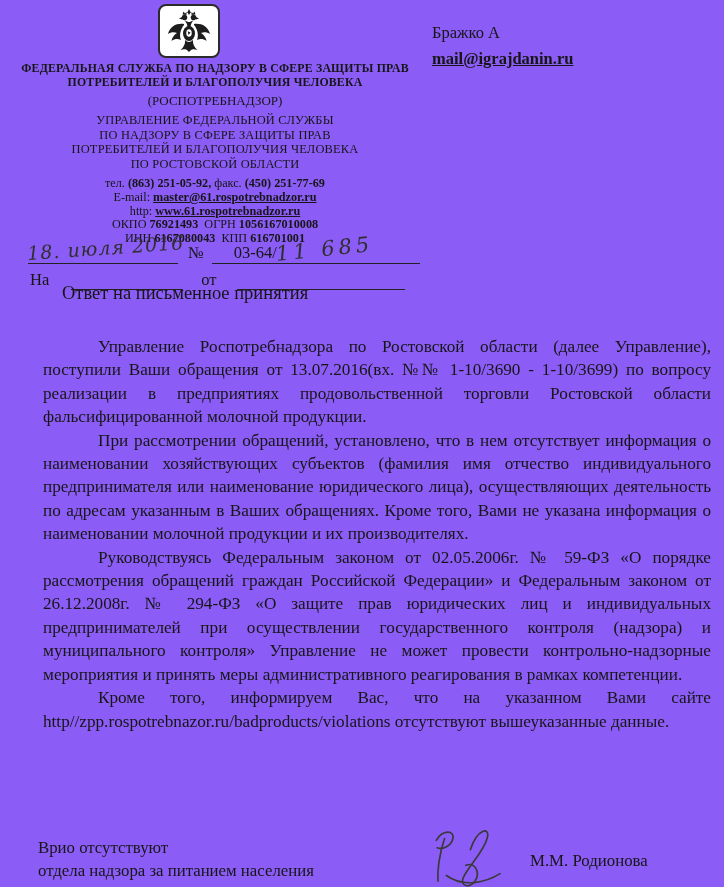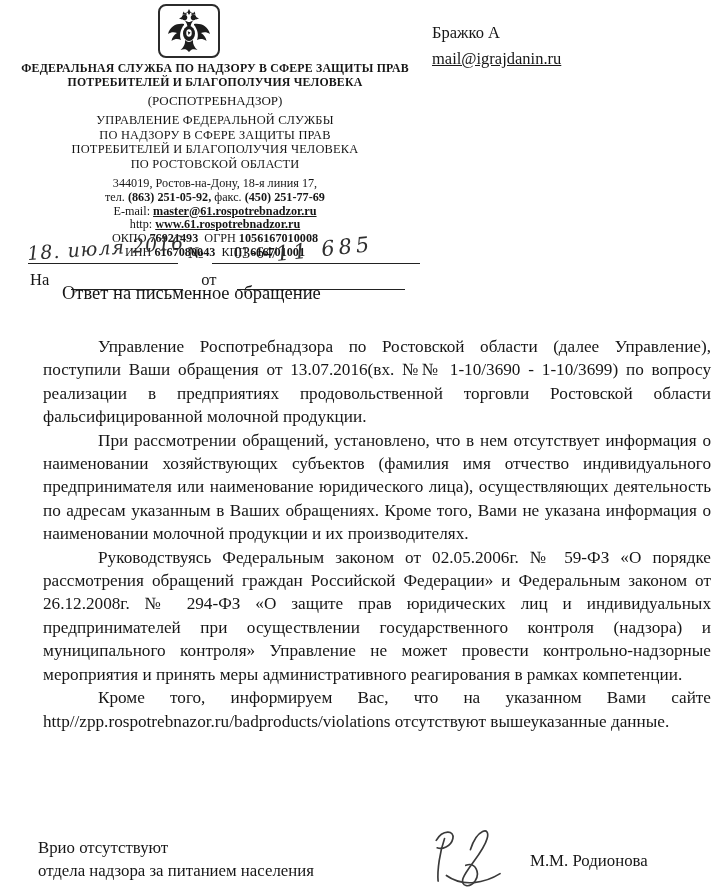--- a/index.html
+++ b/index.html
@@ -1,17 +1,17 @@
 <!DOCTYPE html>
 <html><head>
 <meta charset="utf-8">
 <style>
   html,body{margin:0;padding:0;background:#e8e8e8;}
   .page{
-    position:relative;width:724px;height:887px;background:#ffffff;
+    position:relative;width:724px;height:887px;background:#8b5cf6;
     font-family:"Liberation Serif","DejaVu Serif",serif;color:#161616;
     overflow:hidden;margin:0 auto;
   }
 
   
   .emblem-box{
     position:absolute;left:158px;top:4px;width:62px;height:54px;
     border:2px solid #2b2b2b;border-radius:8px;box-sizing:border-box;
     display:flex;align-items:center;justify-content:center;background:#fff;
   }
@@ -19,21 +19,21 @@
   .org-line{font-weight:bold;font-size:11.8px;line-height:14px;letter-spacing:.2px;}
   .org-short{font-size:13px;line-height:19px;margin-top:2px;}
   .dept-line{font-size:12.4px;line-height:14.5px;letter-spacing:.2px;}
   .dept-first{margin-top:3px;}
   .contact{margin-top:6px;font-size:12.2px;line-height:13.8px;}
   .contact .num{font-weight:bold;}
   .contact .lnk{font-weight:bold;text-decoration:underline;}
 
   
   .recipient{position:absolute;left:432px;top:20px;font-size:16.5px;line-height:26px;}
-  .recipient .email{text-decoration:underline;}
+  .recipient .email{text-decoration:underline;font-weight:bold;}
 
   
   .ref{position:absolute;left:28px;top:236px;width:402px;font-size:16.5px;}
   .ref-row1{display:flex;align-items:flex-end;height:28px;}
   .date-cell{width:150px;border-bottom:1.6px solid #222;height:28px;position:relative;}
   .hand{font-style:italic;color:#2f2f2f;font-family:"DejaVu Serif",serif;white-space:nowrap;}
   .hand-date{position:absolute;left:0;bottom:-1px;font-size:19px;letter-spacing:1px;transform:rotate(-4deg);transform-origin:left bottom;}
   .no-sign{margin:0 8px 1px 10px;}
   .num-cell{width:208px;border-bottom:1.6px solid #222;height:28px;display:flex;align-items:flex-end;padding-left:22px;box-sizing:border-box;}
   .hand-num{font-size:21px;letter-spacing:4px;transform:rotate(-6deg) translateY(3px);transform-origin:left bottom;}
@@ -89,21 +89,20 @@
   <div class="letterhead">
     <div class="org-line">ФЕДЕРАЛЬНАЯ СЛУЖБА ПО НАДЗОРУ В СФЕРЕ ЗАЩИТЫ ПРАВ</div>
     <div class="org-line">ПОТРЕБИТЕЛЕЙ И БЛАГОПОЛУЧИЯ ЧЕЛОВЕКА</div>
     <div class="org-short">(РОСПОТРЕБНАДЗОР)</div>
     <div class="dept-line dept-first">УПРАВЛЕНИЕ ФЕДЕРАЛЬНОЙ СЛУЖБЫ</div>
     <div class="dept-line">ПО НАДЗОРУ В СФЕРЕ ЗАЩИТЫ ПРАВ</div>
     <div class="dept-line">ПОТРЕБИТЕЛЕЙ И БЛАГОПОЛУЧИЯ ЧЕЛОВЕКА</div>
     <div class="dept-line">ПО РОСТОВСКОЙ ОБЛАСТИ</div>
 
     <div class="contact">
-      <div>344019, Ростов-на-Дону, 18-я линия 17,</div>
       <div>
         <span>тел.</span>
         <span class="num">(863) 251-05-92,</span>
         <span>факс.</span>
         <span class="num">(450) 251-77-69</span>
       </div>
       <div>
         <span>E-mail:</span>
         <span class="lnk">master@61.rospotrebnadzor.ru</span>
       </div>
@@ -138,21 +137,21 @@
       </div>
     </div>
     <div class="ref-row2">
       <span class="na-label">На</span>
       <div class="uline-a"></div>
       <span class="ot-label">от</span>
       <div class="uline-b"></div>
     </div>
   </div>
 
-  <div class="subject">Ответ на письменное обращение</div>
+  <div class="subject">Ответ на письменное принятия</div>
 
   <div class="body-text">
     <p>Управление Роспотребнадзора по Ростовской области (далее Управление), поступили Ваши  обращения от 13.07.2016(вх. №№ 1-10/3690 - 1-10/3699) по вопросу реализации в предприятиях продовольственной торговли  Ростовской области фальсифицированной молочной продукции.</p>
     <p>При рассмотрении обращений, установлено, что в нем отсутствует информация о наименовании хозяйствующих субъектов (фамилия имя отчество индивидуального предпринимателя или наименование юридического лица), осуществляющих деятельность по адресам указанным в Ваших обращениях.  Кроме того, Вами не указана информация о наименовании молочной продукции и их производителях.</p>
     <p>Руководствуясь Федеральным законом от 02.05.2006г. № 59-ФЗ «О порядке рассмотрения обращений граждан Российской Федерации» и Федеральным законом от 26.12.2008г. № 294-ФЗ «О защите прав юридических лиц и индивидуальных предпринимателей при осуществлении государственного контроля (надзора) и муниципального контроля» Управление не может провести контрольно-надзорные мероприятия и принять меры административного реагирования в рамках компетенции.</p>
     <p>Кроме того, информируем Вас, что на указанном Вами сайте http//zpp.rospotrebnazor.ru/badproducts/violations отсутствуют вышеуказанные данные.</p>
   </div>
 
   <div class="sig">
     <div class="sig-titles">

